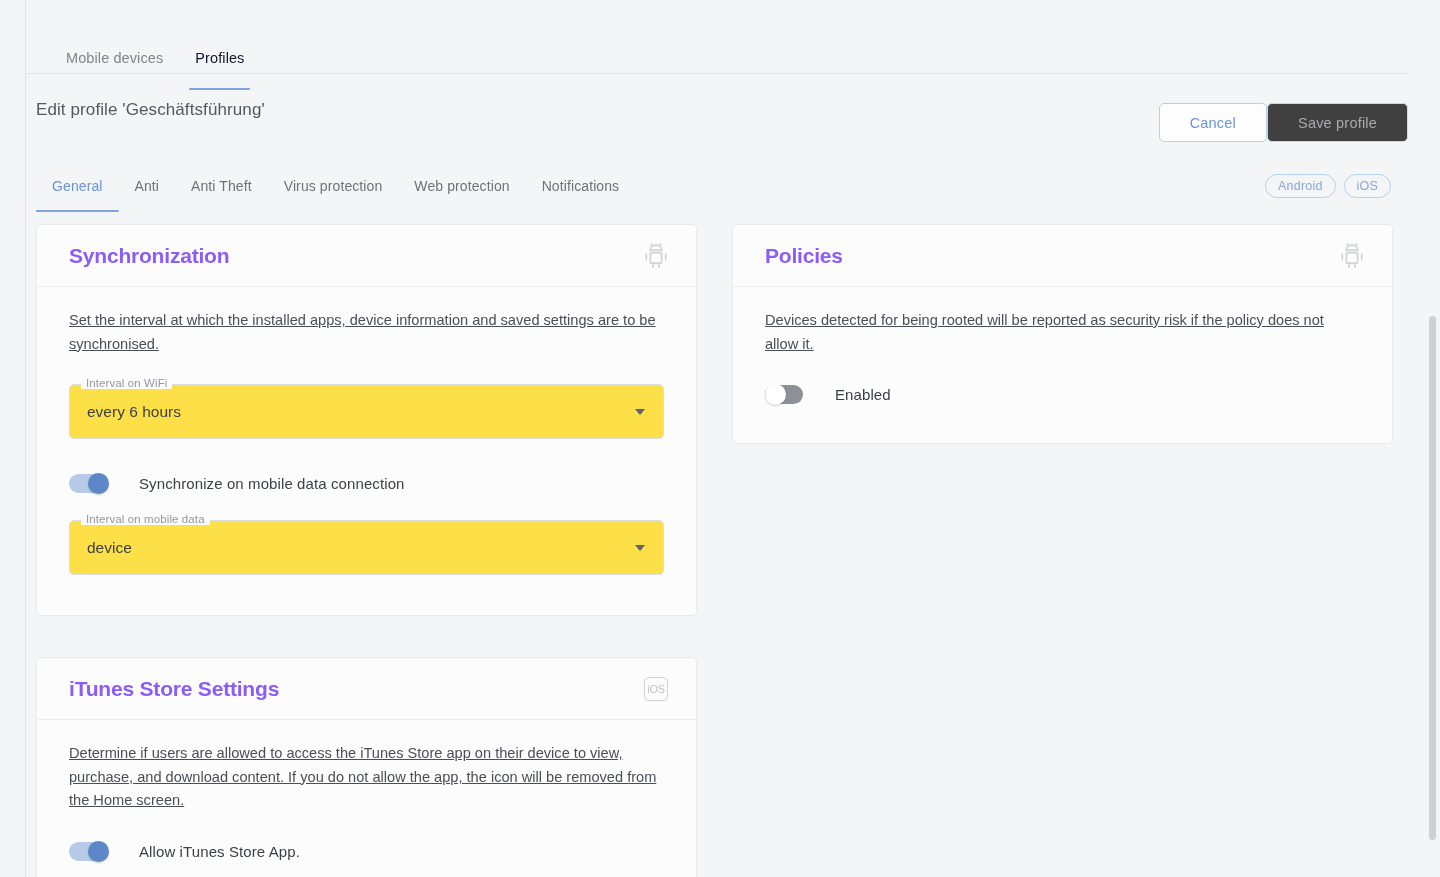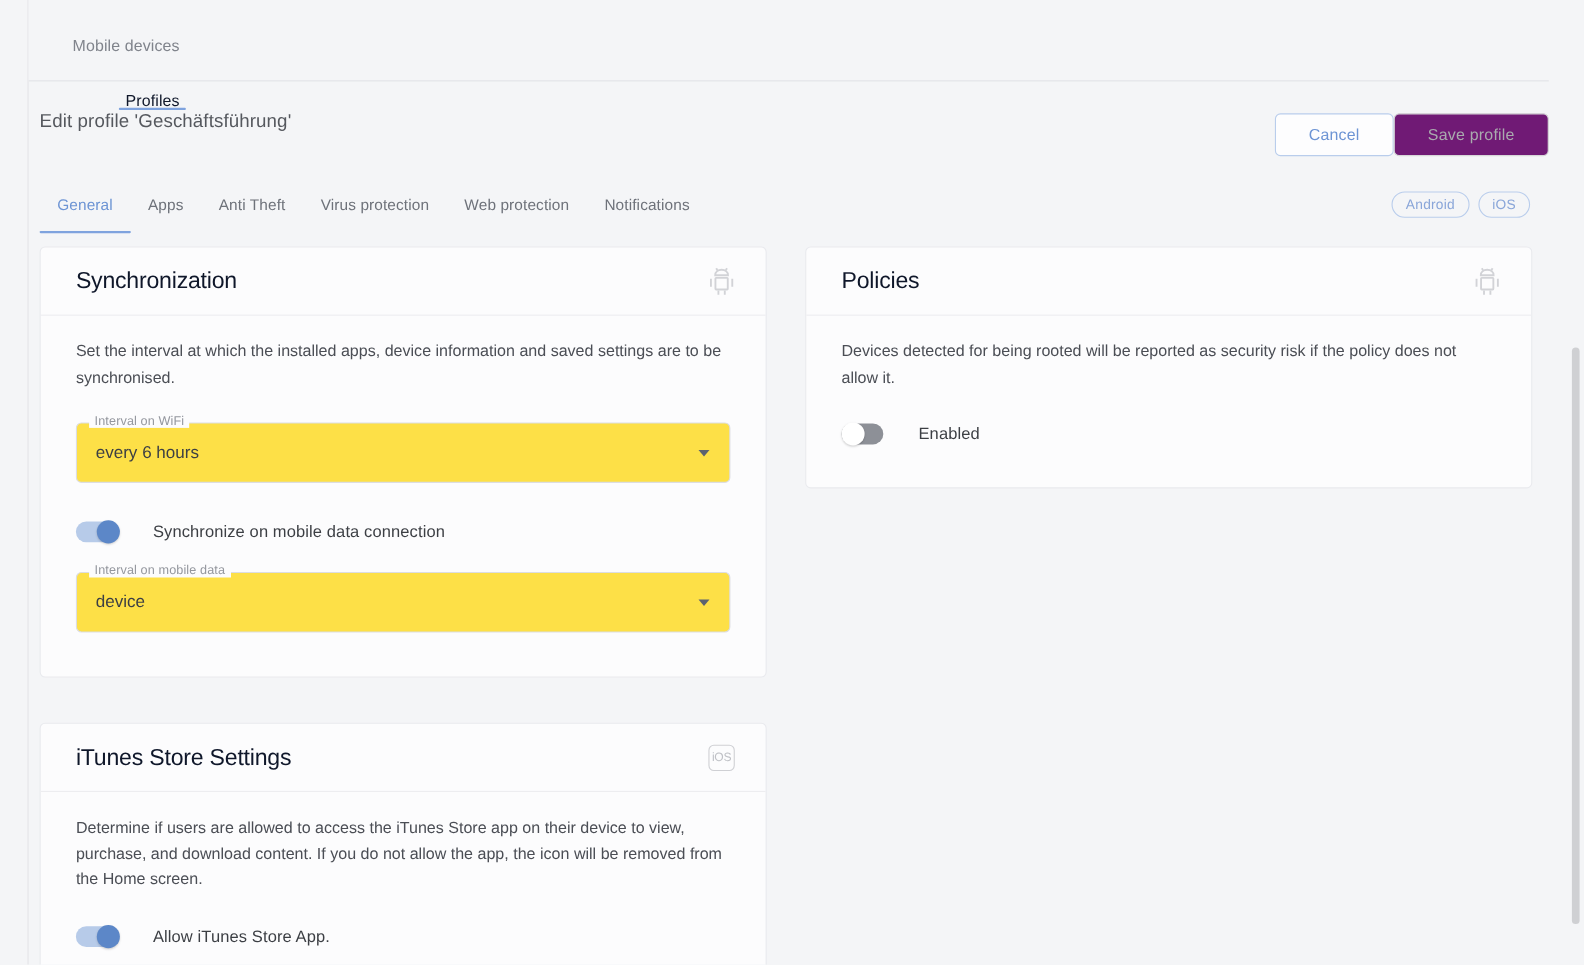--- a/index.html
+++ b/index.html
@@ -34,23 +34,23 @@
     position: absolute; left: 26px; top: 0;
     width: 1414px; height: 74px;
     background: #f4f5f7;
   }
   .topbar-underline {
     position: absolute; left: 26px; top: 73px;
     width: 1382px; height: 1px;
     background: #e2e3e7;
   }
   .top-tabs {
-    position: absolute; left: 24px; top: 0;
+    position: absolute; left: 24px; top: 16px;
     height: 74px;
-    display: flex; align-items: flex-end; flex-direction: column;
+    display: flex; align-items: flex-end;
   }
   .top-tab {
     position: relative;
     padding: 34px 16px 0 16px;
     font-size: 14.5px;
     color: #80848c;
     letter-spacing: .1px;
     cursor: pointer;
     height: 74px;
   }
@@ -86,21 +86,21 @@
     cursor: pointer;
     font-family: inherit;
     letter-spacing: .2px;
   }
   .btn-cancel {
     background: #fdfdfe;
     border: 1px solid #b9cdec;
     color: #6d94d4;
   }
   .btn-save {
-    background: #701a75;
+    background: #404040;
     border: 1px solid #d6d6d8;
     color: #a9aaae;
     cursor: default;
   }
 
   
   .subtabs-row {
     position: absolute; left: 26px; top: 166px;
     width: 1414px; height: 46px;
   }
@@ -162,22 +162,22 @@
   #card-itunes { left: 0;   top: 433px; width: 661px; }
 
   .card-head {
     position: relative;
     height: 62px;
     border-bottom: 1px solid #ededf0;
     display: flex; align-items: center;
     padding: 0 32px;
   }
   .card-title {
-    font-size: 21px; font-weight: normal;
-    color: #0f172a;
+    font-size: 21px; font-weight: bold;
+    color: #8b5cf6;
     letter-spacing: -.2px;
   }
   .card-badge {
     position: absolute; right: 26px; top: 50%;
     transform: translateY(-50%);
     width: 28px; height: 28px;
     display: flex; align-items: center; justify-content: center;
   }
   .ios-badge {
     width: 24px; height: 24px;
@@ -187,20 +187,21 @@
     font-size: 11px; color: #bfc1c6;
     letter-spacing: -.3px;
   }
   .card-body { padding: 22px 32px 34px 32px; }
   .card-desc {
     font-size: 14.6px;
     line-height: 1.62;
     color: #4b4e55;
     margin: 0 0 28px 0;
     max-width: 600px;
+    text-decoration: underline;
   }
 
   
   .field {
     position: relative;
     height: 55px;
     border: 1px solid #dcdde1;
     border-radius: 5px;
     background: #fde047;
     margin-bottom: 34px;
@@ -302,21 +303,21 @@
       <button class="btn btn-save" disabled="">Save profile</button>
     </div>
   </div>
 
   <div class="subtabs-row">
     <div class="subtabs">
       <div class="subtab active">
         <span>General</span>
       </div>
       <div class="subtab">
-        <span>Apps</span>
+        <span>Anti</span>
       </div>
       <div class="subtab">
         <span>Anti Theft</span>
       </div>
       <div class="subtab">
         <span>Virus protection</span>
       </div>
       <div class="subtab">
         <span>Web protection</span>
       </div>

